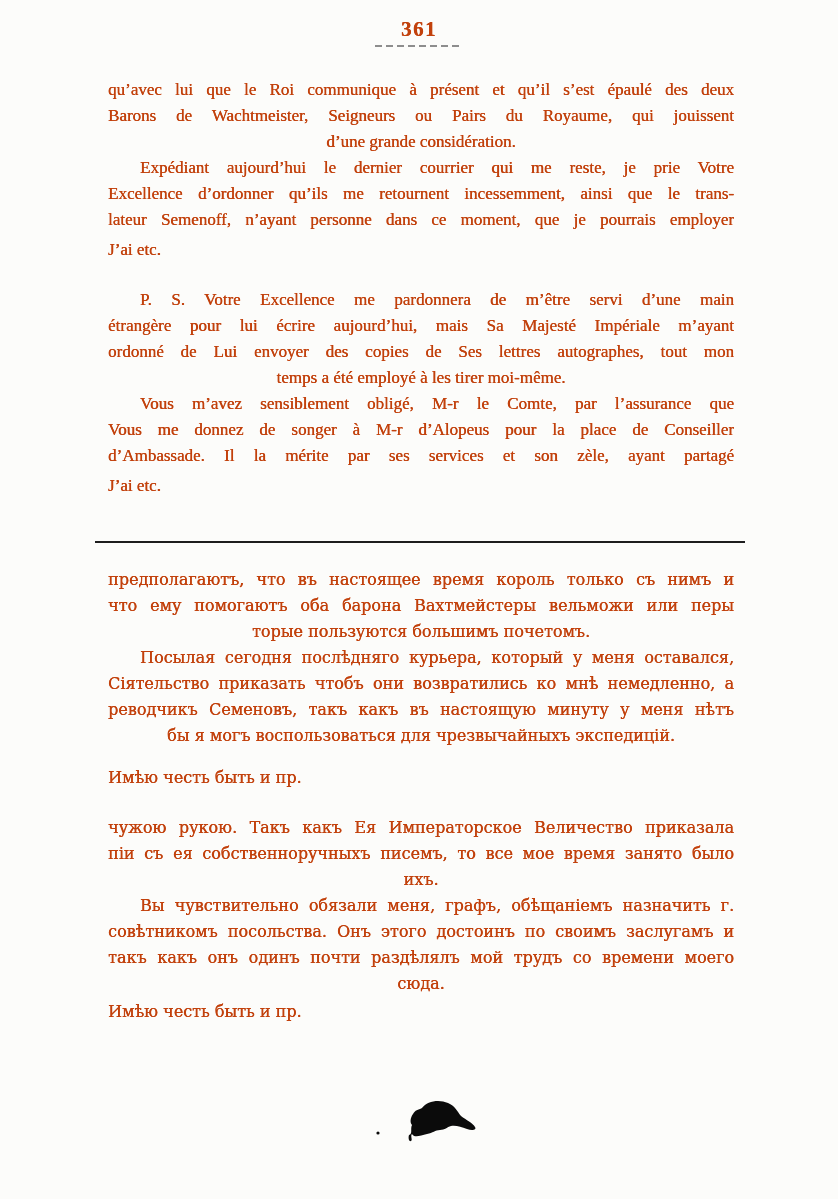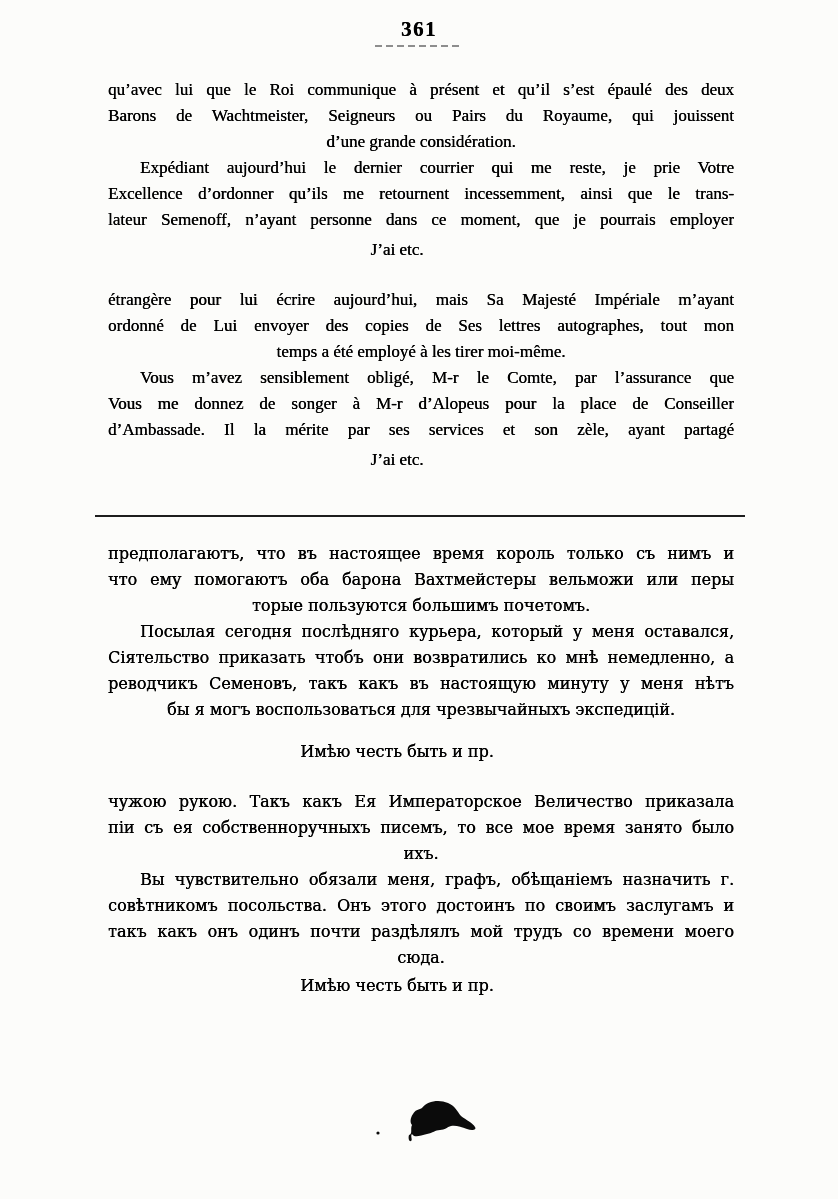--- a/index.html
+++ b/index.html
@@ -2,21 +2,21 @@
 <html><head>
 <meta charset="utf-8">
 <style>
   html, body { margin: 0; padding: 0; background: #ffffff; }
   .page {
     position: relative;
     width: 838px;
     height: 1199px;
     background: #fcfcfa;
     overflow: hidden;
-    color: #000000;
+    color: #c2410c;
     font-family: "Liberation Serif", "DejaVu Serif", serif;
   }
   .page-header { text-align: center; padding-top: 16px; }
   .page-number {
     font-size: 21px;
     font-weight: bold;
     line-height: 26px;
     letter-spacing: 1.5px;
     text-shadow: 0.3px 0 0 currentColor;
   }
@@ -49,21 +49,21 @@
     overflow: hidden;
     text-align: justify;
     text-align-last: justify;
     text-shadow: 0.3px 0 0 currentColor;
   }
   .ln.last { text-align: center; text-align-last: auto; }
   .ln.ind { text-indent: 32px; }
   .signoff {
     height: 26px;
     line-height: 26px;
-    text-align: center;
+    text-align: left;
     padding-right: 48px;
     text-shadow: 0.3px 0 0 currentColor;
   }
   .french .signoff { margin-top: 4px; }
   .russian .signoff-1 { margin-top: 16px; }
   .russian .signoff-2 { margin-top: 2px; }
   .para-ps { margin-top: 24px; }
   .divider {
     margin: 42px 0 0 95px;
     width: 650px;
@@ -92,20 +92,21 @@
       <span class="ln">Barons de Wachtmeister, Seigneurs ou Pairs du Royaume, qui jouissent</span>
       <span class="ln last">d’une grande considération.</span>
     </p>
     <p class="para">
       <span class="ln ind">Expédiant aujourd’hui le dernier courrier qui me reste, je prie Votre</span>
       <span class="ln">Excellence d’ordonner qu’ils me retournent incessemment, ainsi que le trans-</span>
       <span class="ln">lateur Semenoff, n’ayant personne dans ce moment, que je pourrais employer</span>
     </p>
     <div class="signoff signoff-1">J’ai etc.</div>
     <p class="para para-ps">
+      <span class="ln ind">P. S. Votre Excellence me pardonnera de m’être servi d’une main</span>
       <span class="ln">étrangère pour lui écrire aujourd’hui, mais Sa Majesté Impériale m’ayant</span>
       <span class="ln">ordonné de Lui envoyer des copies de Ses lettres autographes, tout mon</span>
       <span class="ln last">temps a été employé à les tirer moi-même.</span>
     </p>
     <p class="para">
       <span class="ln ind">Vous m’avez sensiblement obligé, M-r le Comte, par l’assurance que</span>
       <span class="ln">Vous me donnez de songer à M-r d’Alopeus pour la place de Conseiller</span>
       <span class="ln">d’Ambassade. Il la mérite par ses services et son zèle, ayant partagé</span>
     </p>
     <div class="signoff signoff-2">J’ai etc.</div>

